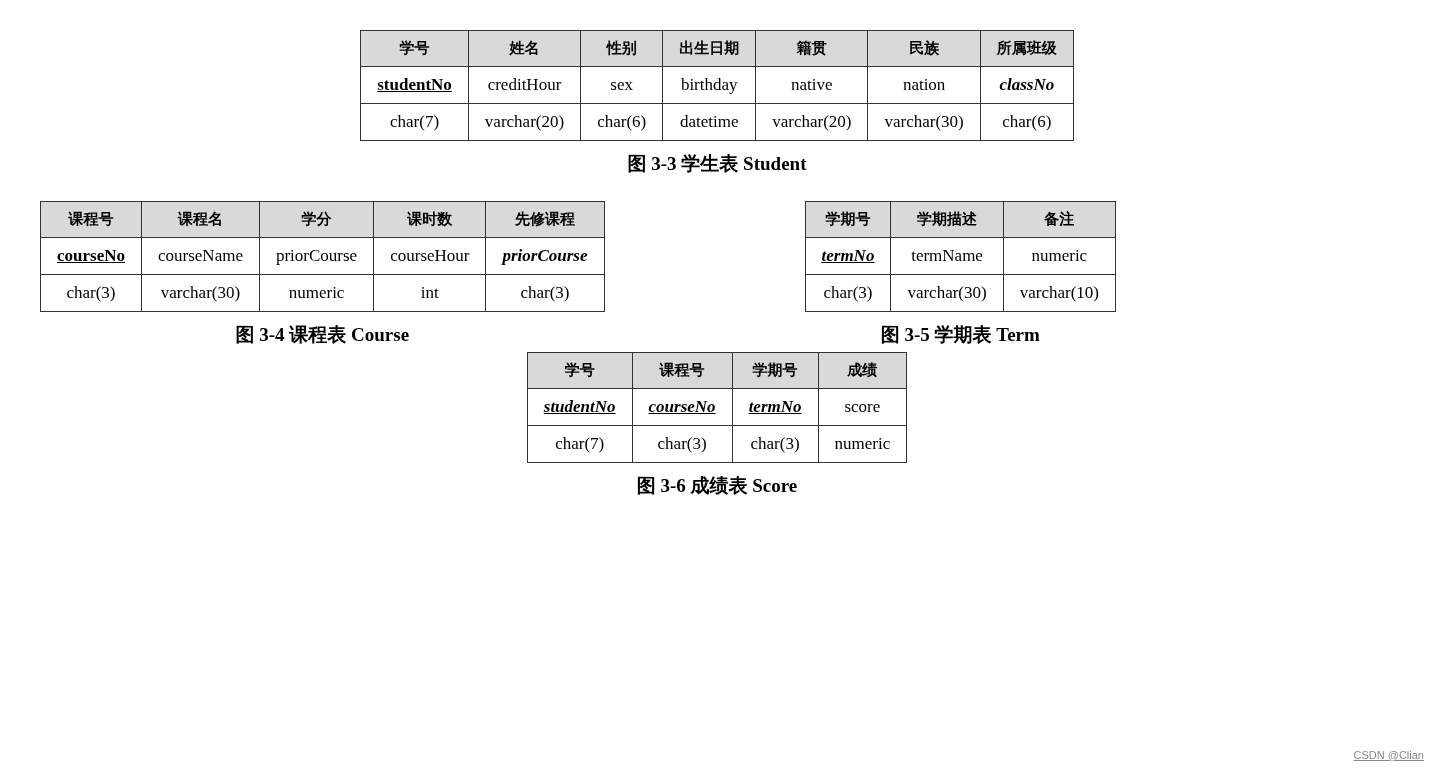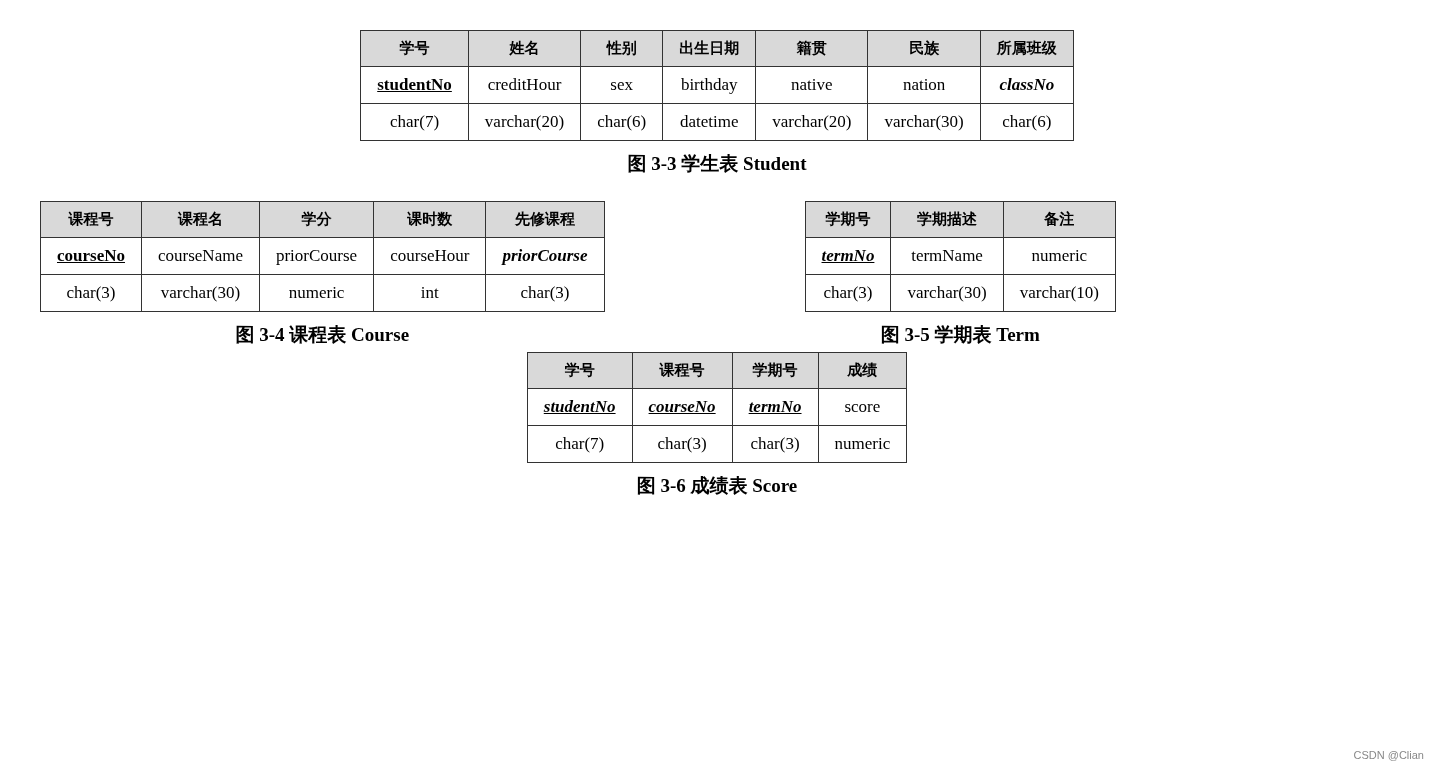--- a/index.html
+++ b/index.html
@@ -83,20 +83,21 @@
       align-items: center;
     }
 
     .watermark {
       position: fixed;
       bottom: 8px;
       right: 10px;
       font-size: 11px;
       color: #888;
       font-family: Arial, sans-serif;
+      text-decoration: underline;
     }
   </style>
 </head>
 <body>
 
 <div class="section center-block">
   <table>
     <thead>
       <tr>
         <th>学号</th>

